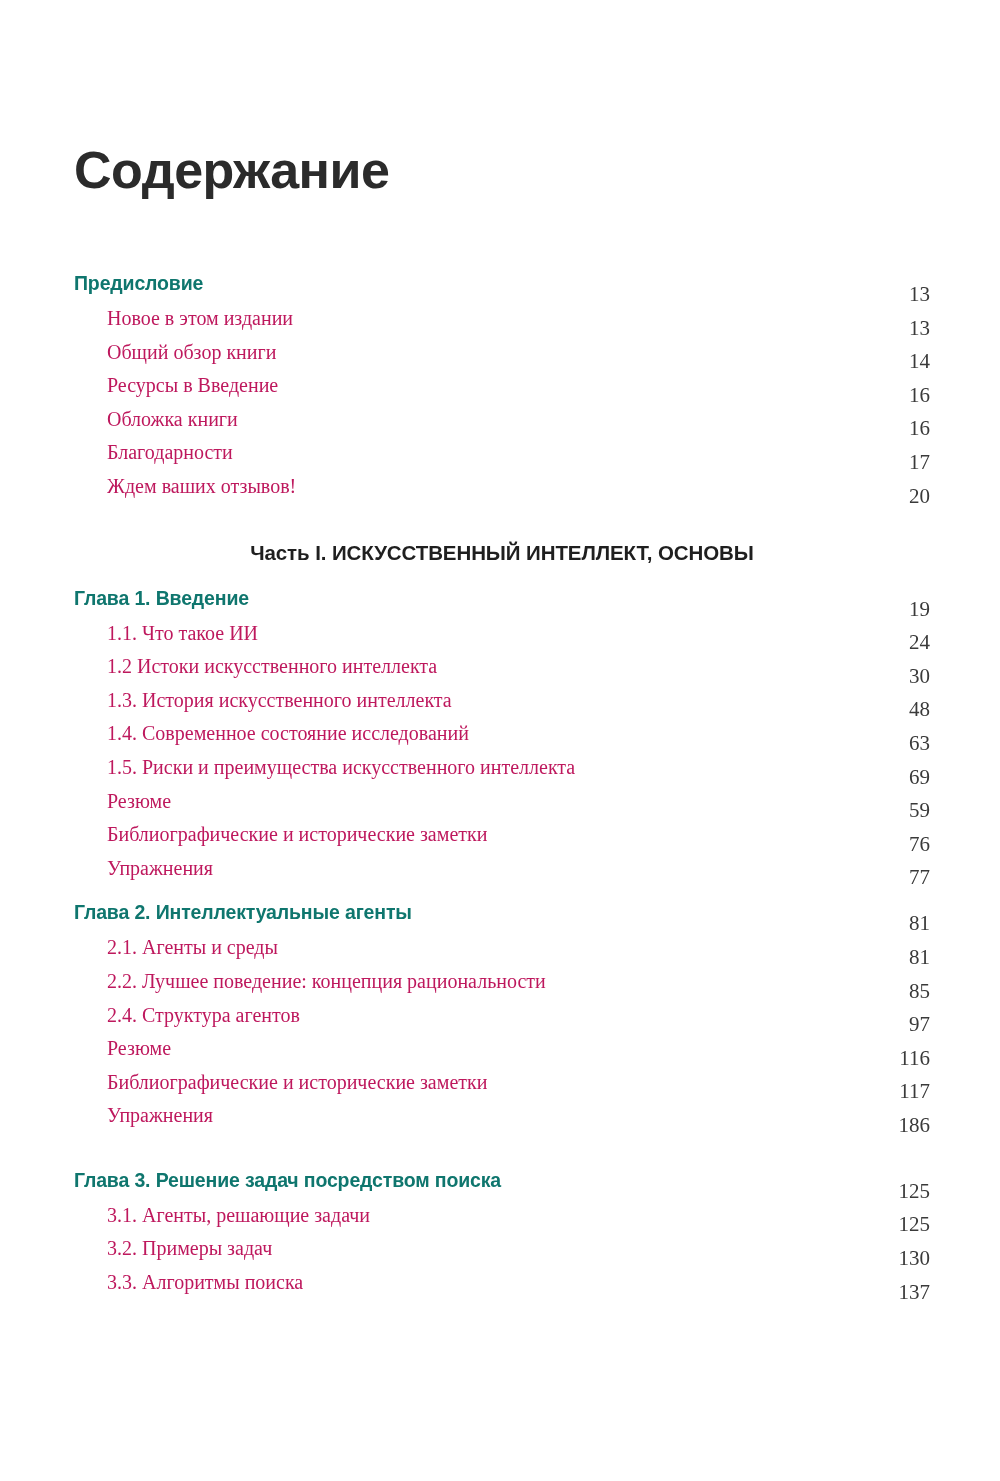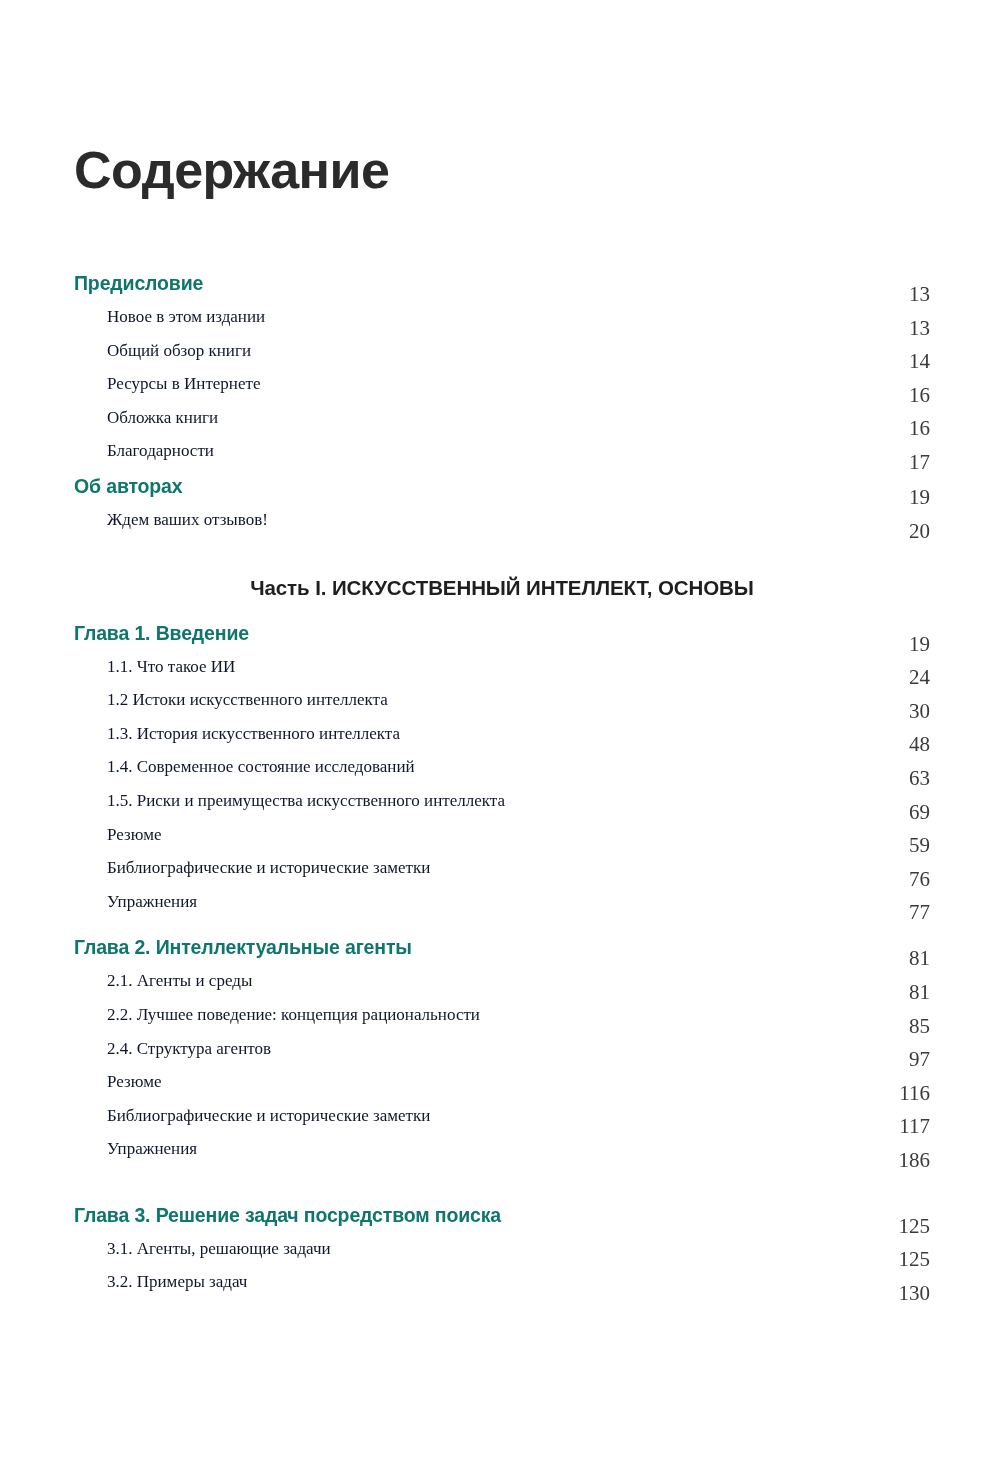--- a/index.html
+++ b/index.html
@@ -81,22 +81,22 @@
   .row.level-chapter .page-num {
     font-family: "Liberation Serif", "DejaVu Serif", serif;
     font-size: 21px;
     color: #3a3a3a;
   }
 
   
   .row.level-section .label {
     font-family: "Liberation Serif", "DejaVu Serif", serif;
     font-weight: 400;
-    font-size: 17px;
-    color: #0f172a;
+    font-size: 20px;
+    color: #be185d;
     padding-left: 33px;
   }
   .row.level-section .page-num {
     font-family: "Liberation Serif", "DejaVu Serif", serif;
     font-size: 21px;
     color: #3a3a3a;
   }
 
   
   .row.level-part {
@@ -132,34 +132,30 @@
       </div>
       <div class="row level-section">
         <span class="label">Новое в этом издании</span>
         <span class="page-num">13</span>
       </div>
       <div class="row level-section">
         <span class="label">Общий обзор книги</span>
         <span class="page-num">14</span>
       </div>
       <div class="row level-section">
-        <span class="label">Ресурсы в Интернете</span>
+        <span class="label">Ресурсы в Введение</span>
         <span class="page-num">16</span>
       </div>
       <div class="row level-section">
         <span class="label">Обложка книги</span>
         <span class="page-num">16</span>
       </div>
       <div class="row level-section">
         <span class="label">Благодарности</span>
         <span class="page-num">17</span>
-      </div>
-      <div class="row level-chapter">
-        <span class="label">Об авторах</span>
-        <span class="page-num">19</span>
       </div>
       <div class="row level-section">
         <span class="label">Ждем ваших отзывов!</span>
         <span class="page-num">20</span>
       </div>
       <div class="gap-md"></div>
       <div class="row level-part">
         <span class="label">Часть I. ИСКУССТВЕННЫЙ ИНТЕЛЛЕКТ, ОСНОВЫ</span>
       </div>
       <div class="gap-sm"></div>
@@ -235,15 +231,19 @@
         <span class="page-num">125</span>
       </div>
       <div class="row level-section">
         <span class="label">3.1. Агенты, решающие задачи</span>
         <span class="page-num">125</span>
       </div>
       <div class="row level-section">
         <span class="label">3.2. Примеры задач</span>
         <span class="page-num">130</span>
       </div>
+      <div class="row level-section">
+        <span class="label">3.3. Алгоритмы поиска</span>
+        <span class="page-num">137</span>
+      </div>
     </div>
 
 </div>
 
 </body></html>

